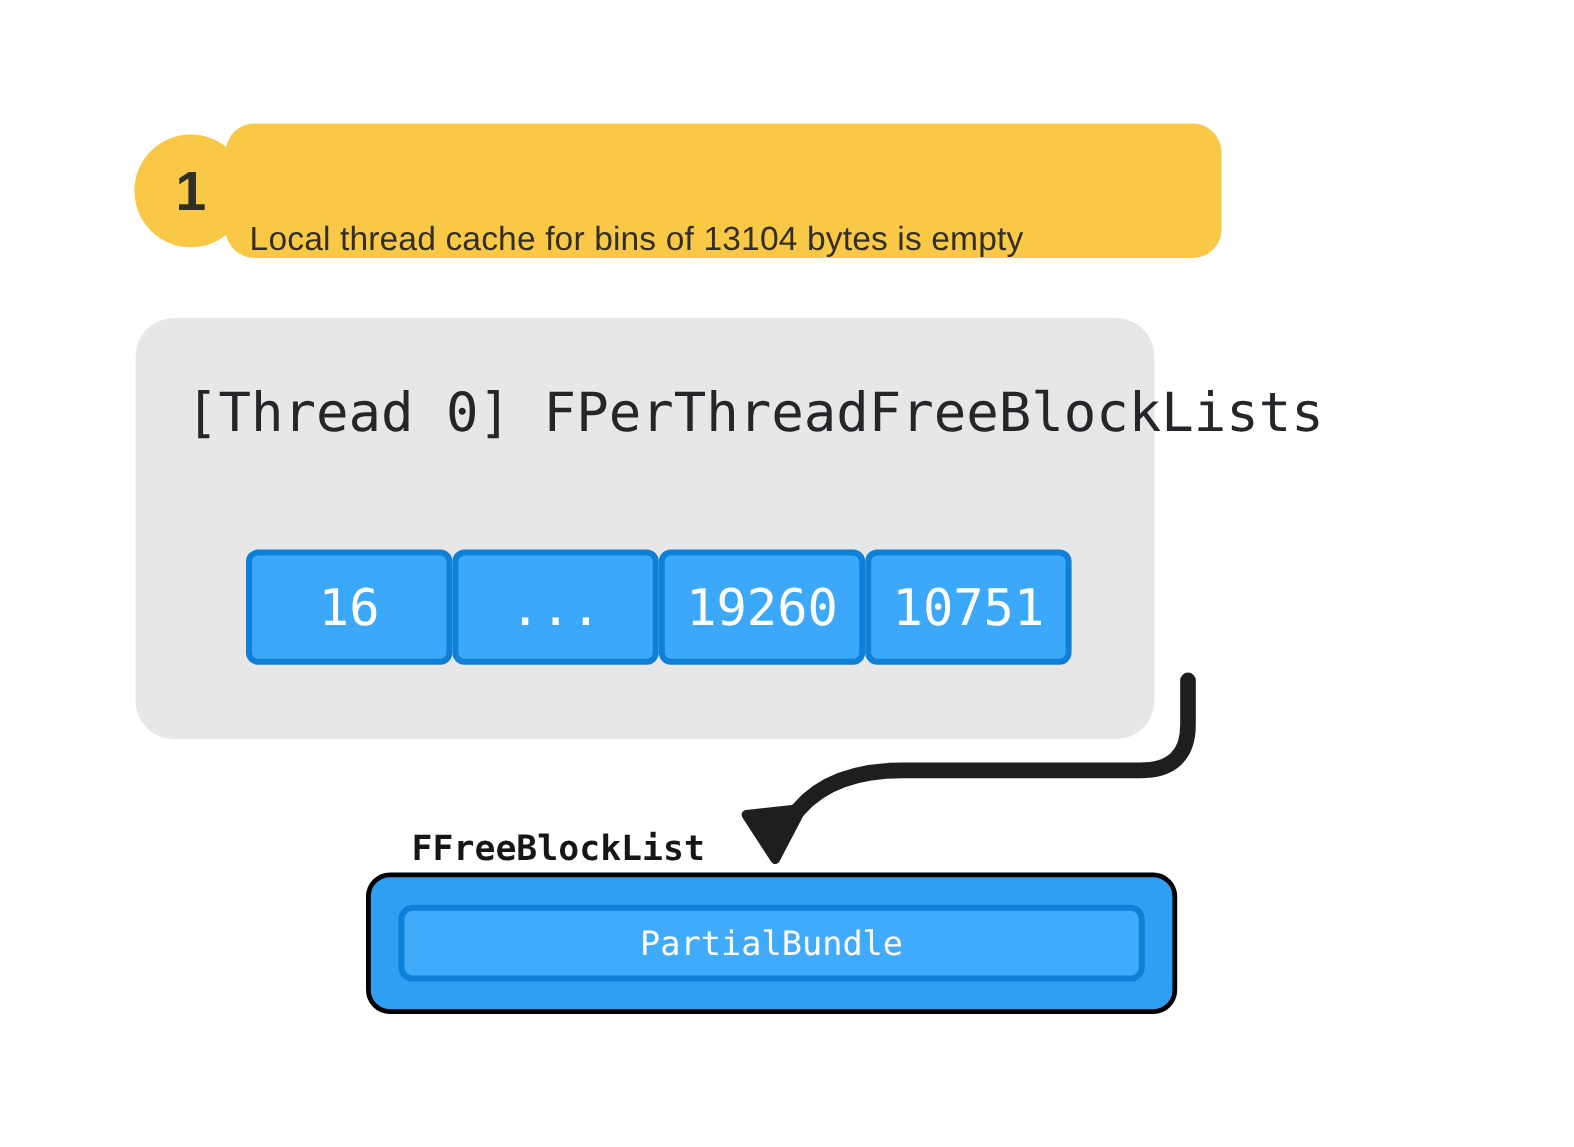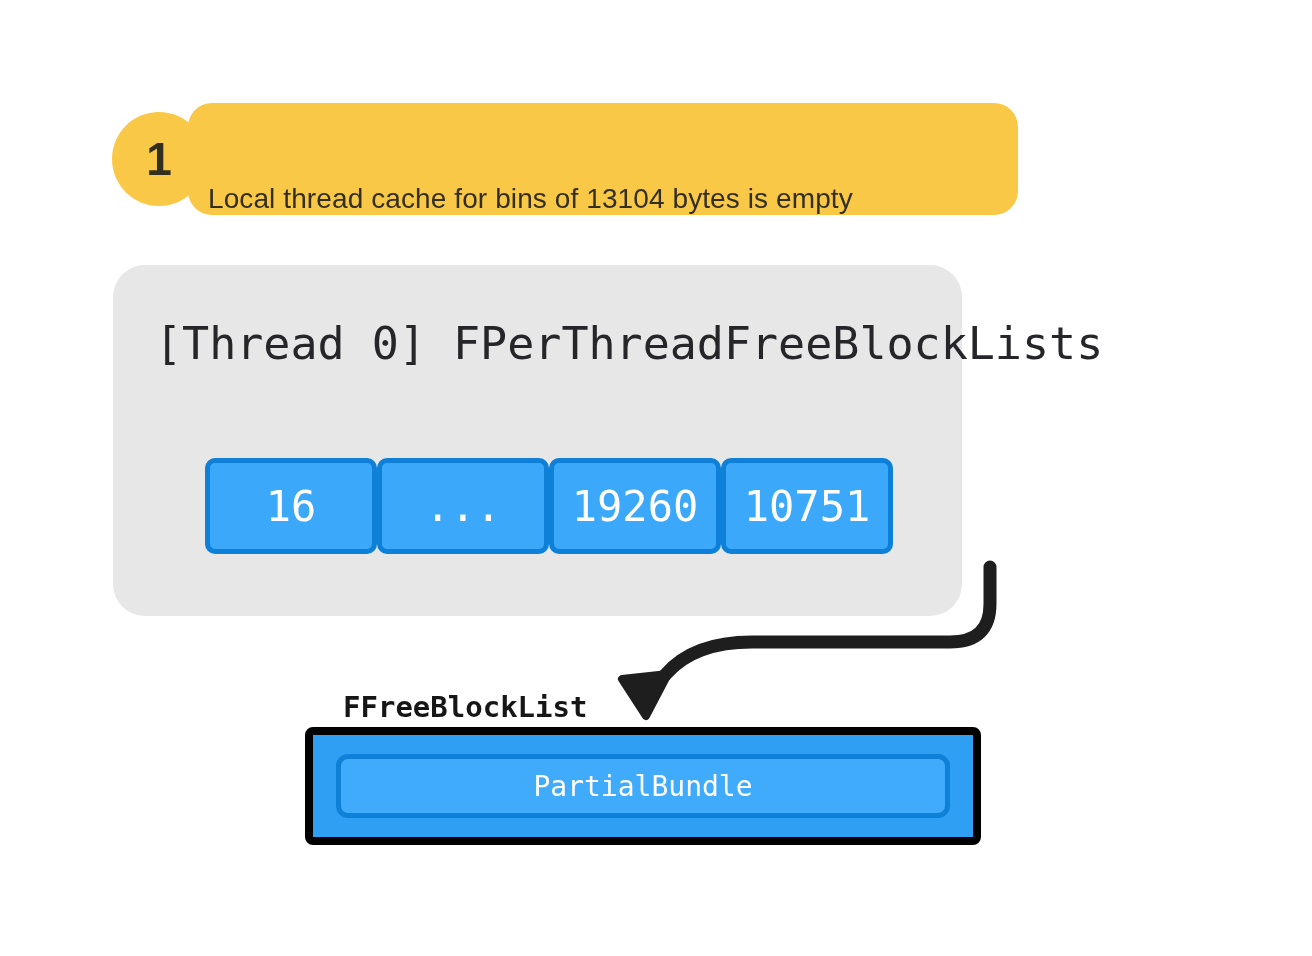--- a/index.html
+++ b/index.html
@@ -125,22 +125,22 @@
     margin-left: 35px;
   }
   .fbl-container {
     position: absolute;
     box-sizing: border-box;
     left: 305px;
     top: 727px;
     width: 676px;
     height: 118px;
     background: #2F9FF3;
-    border: 8px solid #000000;
-    border-radius: 8px;
+    border: 4px solid #000000;
+    border-radius: 20px;
     display: flex;
     align-items: center;
     justify-content: center;
     gap: 18px;
     padding: 0 23px;
   }
   .fbl-member {
     box-sizing: border-box;
     flex: 1;
     height: 64px;

